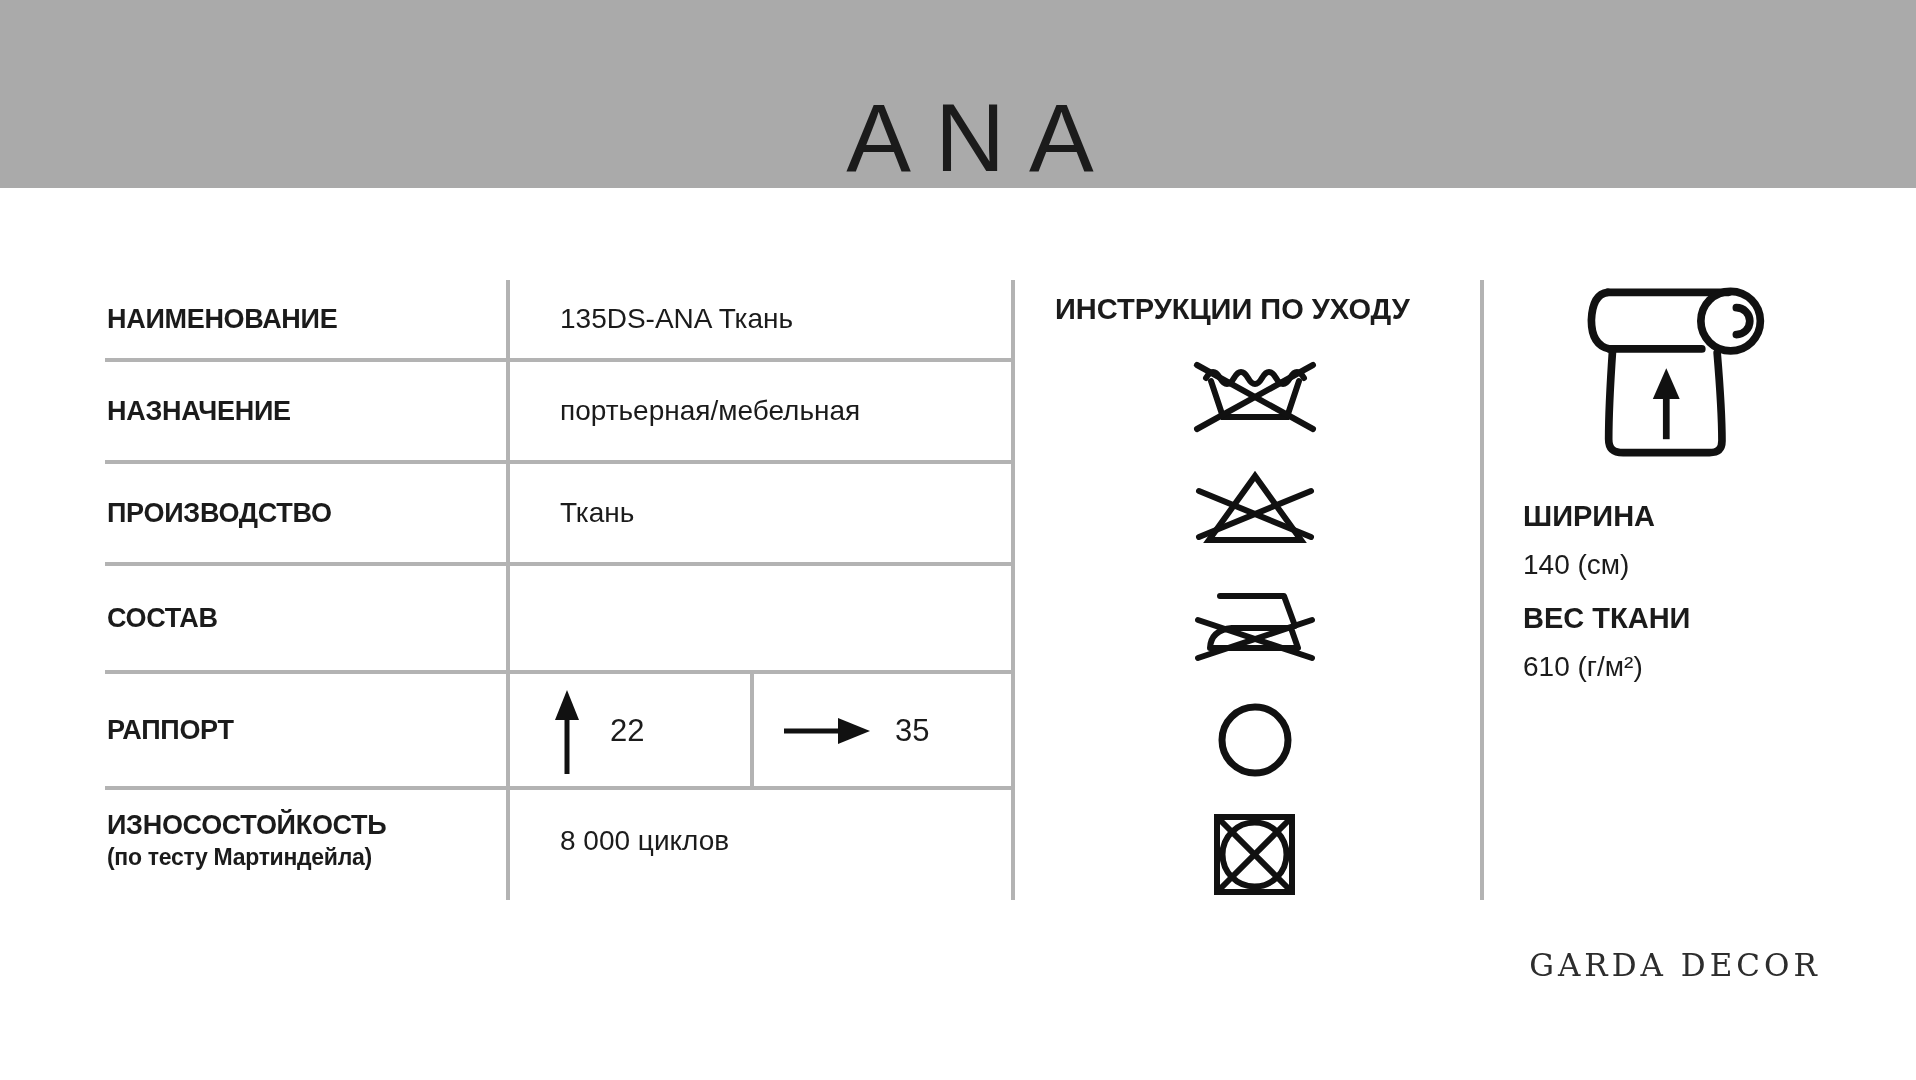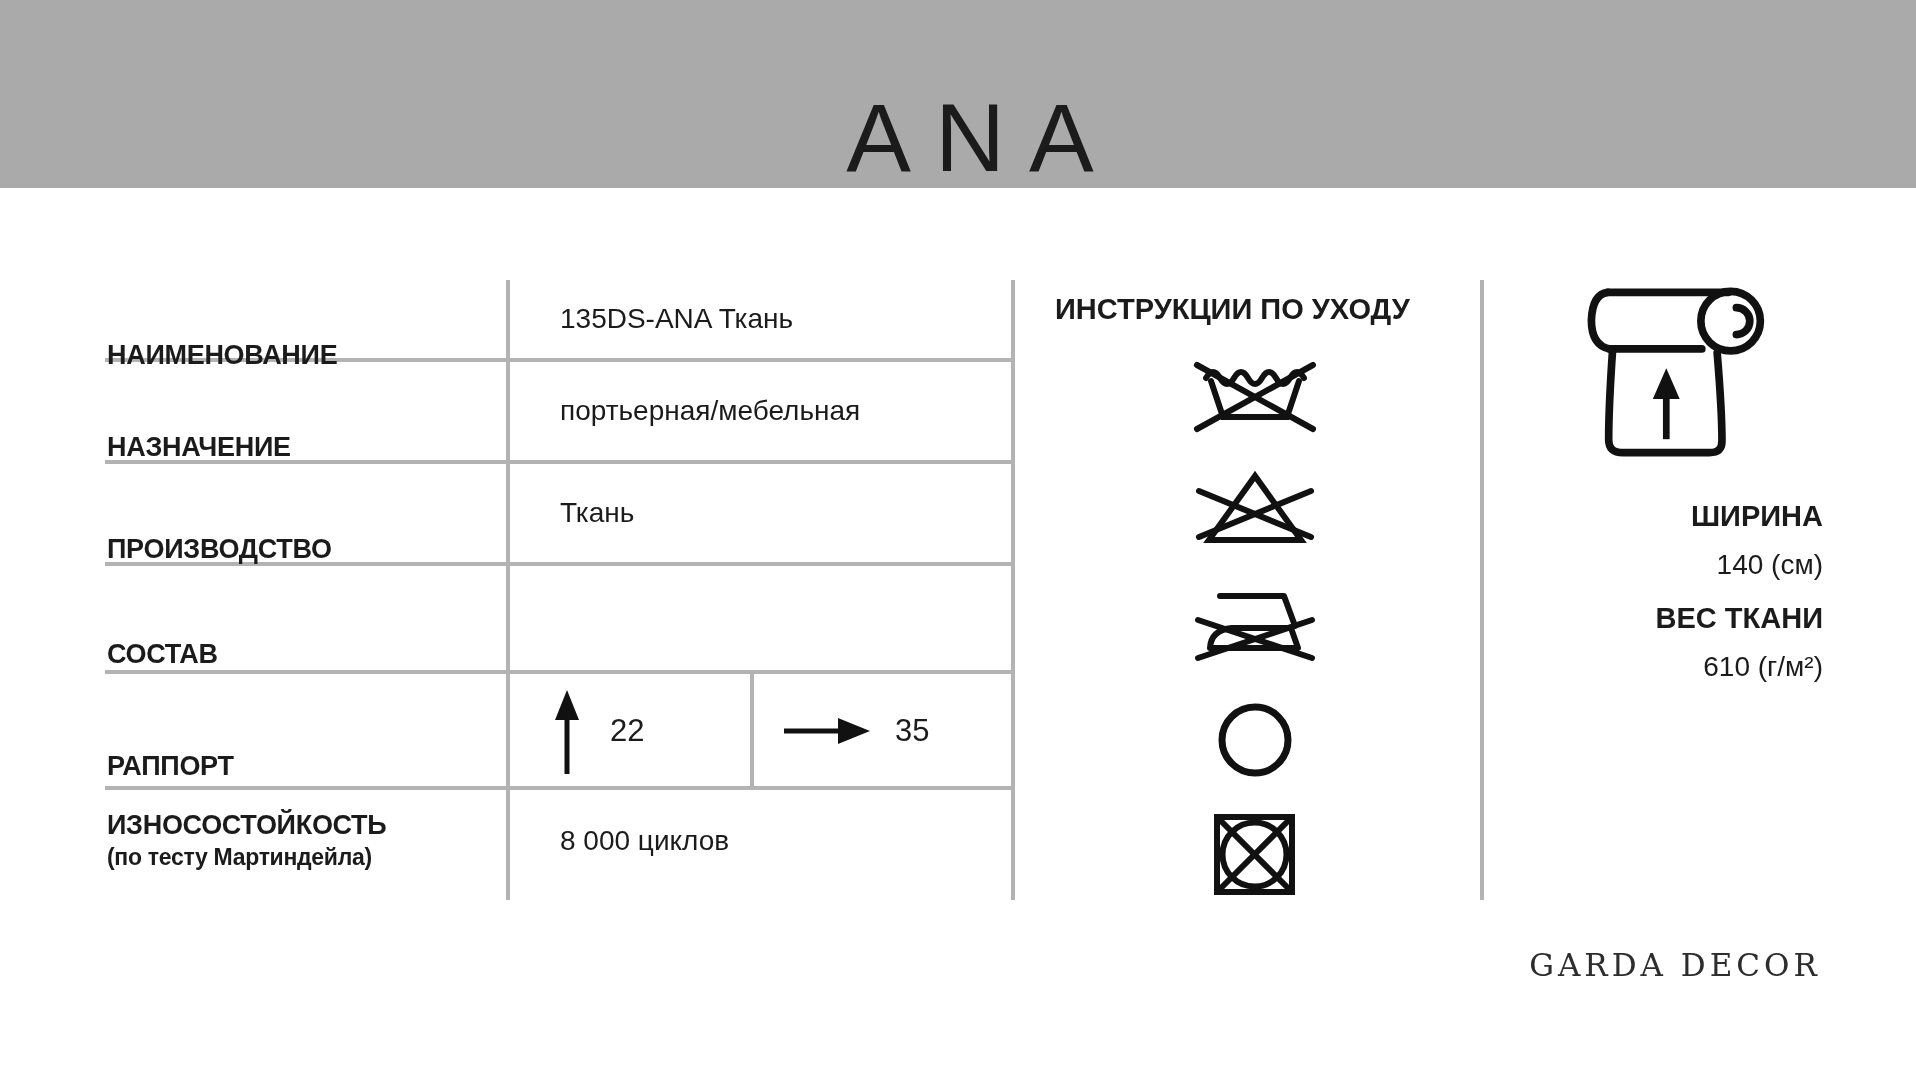--- a/index.html
+++ b/index.html
@@ -13,21 +13,21 @@
     position:absolute;left:0;top:138px;width:100%;text-align:center;transform:translateY(-50%);
     margin:0;font-size:97px;font-weight:300;letter-spacing:24px;padding-left:24px;color:#1b1b1b;
   }
   
   .table{position:absolute;left:105px;top:280px;width:910px;height:620px;}
   .hline{position:absolute;left:0;width:910px;height:4px;background:#b3b3b3;}
   .h1{top:78px}.h2{top:180px}.h3{top:282px}.h4{top:390px}.h5{top:506px}
   .vline{position:absolute;top:0;width:4px;height:620px;background:#b3b3b3;}
   .vcol{left:401px}.vright{left:906px}
   .vsub{position:absolute;left:645px;top:392px;width:4px;height:116px;background:#b3b3b3;}
-  .lbl{position:absolute;left:2px;transform:translateY(-50%);font-weight:bold;font-size:27px;letter-spacing:-0.3px;white-space:nowrap;margin-top:36px;}
+  .lbl{position:absolute;left:2px;transform:translateY(-50%);font-weight:bold;font-size:27px;letter-spacing:-0.3px;white-space:nowrap;}
   .val{position:absolute;left:455px;transform:translateY(-50%);font-size:28px;white-space:nowrap;}
   .lbl.r1{top:39px}.lbl.r2{top:131px}.lbl.r3{top:233px}.lbl.r4{top:338px}.lbl.r5{top:450px}
   .val.r1{top:39px}.val.r2{top:131px}.val.r3{top:233px}.val.r6{top:561px}
   .val.r4{top:338px;line-height:38px;}
   .lbl6{position:absolute;left:2px;top:528px;line-height:34px;}
   .lbl6 .big{font-weight:bold;font-size:27px;letter-spacing:-0.3px;display:block;text-align:right;}
   .lbl6 .small{font-weight:bold;font-size:23px;letter-spacing:-0.3px;display:block;line-height:30px;}
   .num{position:absolute;transform:translateY(-50%);font-size:31px;text-align:left;width:70px;}
   .num.n22{left:505px;top:451px}
   .num.n35{left:790px;top:451px}
@@ -35,21 +35,21 @@
   .arrow-right{position:absolute;left:677px;top:433px;}
   
   .care-title{position:absolute;left:1055px;top:309px;width:400px;transform:translateY(-50%);
     font-weight:bold;font-size:29px;white-space:nowrap;}
   .care-icon{position:absolute;}
   .ci1{left:1190px;top:352px}.ci2{left:1195px;top:468px}.ci3{left:1194px;top:586px}
   .ci4{left:1217px;top:702px}.ci5{left:1212px;top:812px}
   .divider{position:absolute;left:1480px;top:280px;width:4px;height:620px;background:#b3b3b3;}
   
   .roll{position:absolute;left:1577px;top:276px;}
-  .rp{position:absolute;left:1523px;width:300px;text-align:right;transform:translateY(-50%);white-space:nowrap;}
+  .rp{position:absolute;left:1523px;width:300px;text-align:left;transform:translateY(-50%);white-space:nowrap;}
   .rp.bold{font-weight:bold;font-size:29px;}
   .rp.reg{font-size:28px;}
   .rp.p1{top:516px}.rp.p2{top:565px}.rp.p3{top:618px}.rp.p4{top:667px}
   .brand{position:absolute;left:1495px;top:965px;width:360px;text-align:center;transform:translateY(-50%);
     font-family:"DejaVu Serif","Liberation Serif",serif;font-size:31px;letter-spacing:4px;color:#2d2d2d;white-space:nowrap;}
   svg{display:block;}
 </style>
 </head>
 <body>
 

